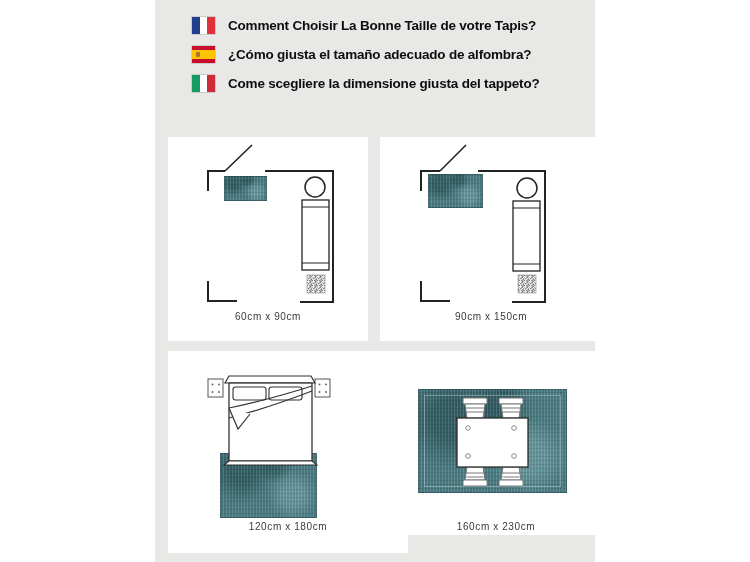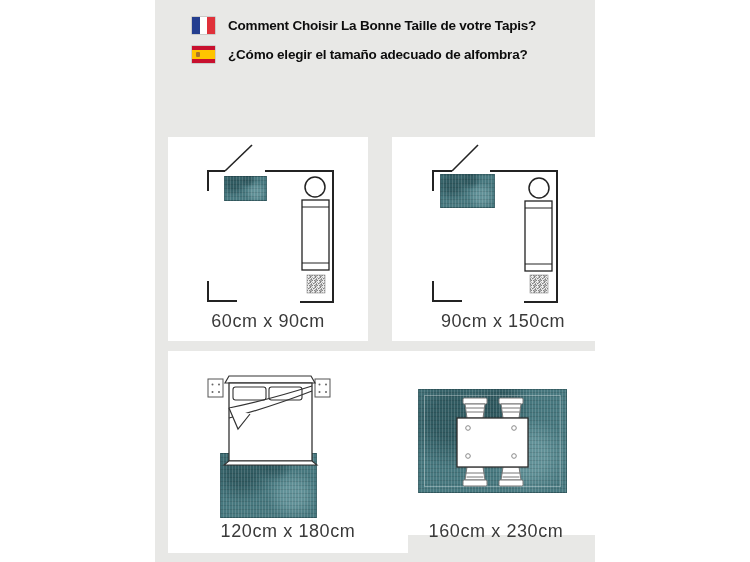--- a/index.html
+++ b/index.html
@@ -17,25 +17,25 @@
                   background:var(--es-emblem);border-radius:1px;}
   .flag-it{background:linear-gradient(90deg,var(--it-green) 0 33.4%,#fff 33.4% 66.7%,var(--it-red) 66.7%);}
   .flag-de{background:linear-gradient(180deg,var(--de-black) 0 33.4%,var(--de-red) 33.4% 66.7%,var(--de-gold) 66.7%);}
   .htext{margin-left:13px;font-size:13.5px;font-weight:bold;color:var(--heading-text,#0d0d0d);
          letter-spacing:-0.2px;white-space:nowrap;}
 
   
   .panel{position:absolute;background:var(--panel-bg,#ffffff);}
   .panel svg{position:absolute;left:0;top:0;}
   .p1{left:168px;top:137px;width:200px;height:204px;}
-  .p2{left:392px;top:137px;width:222px;height:204px;}
+  .p2{left:380px;top:137px;width:222px;height:204px;}
   .p3{left:168px;top:351px;width:240px;height:202px;}
   .p4{left:395px;top:351px;width:202px;height:184px;}
   .size-label{position:absolute;left:0;width:100%;text-align:center;
-              font-size:18px;color:var(--label-text,#3a3a3a);letter-spacing:0.6px;}
+              font-size:10px;color:var(--label-text,#3a3a3a);letter-spacing:0.6px;}
   .row1 .size-label{top:174px;}
   .row2 .size-label{top:170px;}
 
   
   .rug{position:absolute;background-color:var(--rug,#47787f);
        background-image:
          repeating-linear-gradient(90deg,rgba(255,255,255,.14) 0 1px,rgba(0,0,0,0) 1px 3px),
          repeating-linear-gradient(0deg,rgba(0,0,0,.10) 0 1px,rgba(0,0,0,0) 1px 4px),
          radial-gradient(circle at 22% 28%,var(--rug-dark-t) 0 14%,rgba(0,0,0,0) 36%),
          radial-gradient(circle at 75% 65%,var(--rug-light-t) 0 12%,rgba(0,0,0,0) 30%),
@@ -49,21 +49,25 @@
 <div class="stage">
   <div class="strip">
 
     <div class="header">
       <div class="hrow">
         <div class="flag flag-fr"></div>
         <div class="htext">Comment Choisir La Bonne Taille de votre Tapis?</div>
       </div>
       <div class="hrow">
         <div class="flag flag-es"></div>
-        <div class="htext">¿Cómo elegir el tamaño adecuado de alfombra?</div>
+        <div class="htext">¿Cómo giusta el tamaño adecuado de alfombra?</div>
+      </div>
+      <div class="hrow">
+        <div class="flag flag-it"></div>
+        <div class="htext">Come scegliere la dimensione giusta del tappeto?</div>
       </div>
     </div>
   </div>
 
   <div class="panel p1 row1">
     <div class="rug" style="left:56px;top:39px;width:43px;height:25px;"></div>
     <svg width="200" height="204" viewBox="0 0 200 204">
       <defs>
         <pattern id="sp1" width="5" height="5" patternUnits="userSpaceOnUse">
           <rect width="5" height="5" fill="#f0f0f0"></rect>

